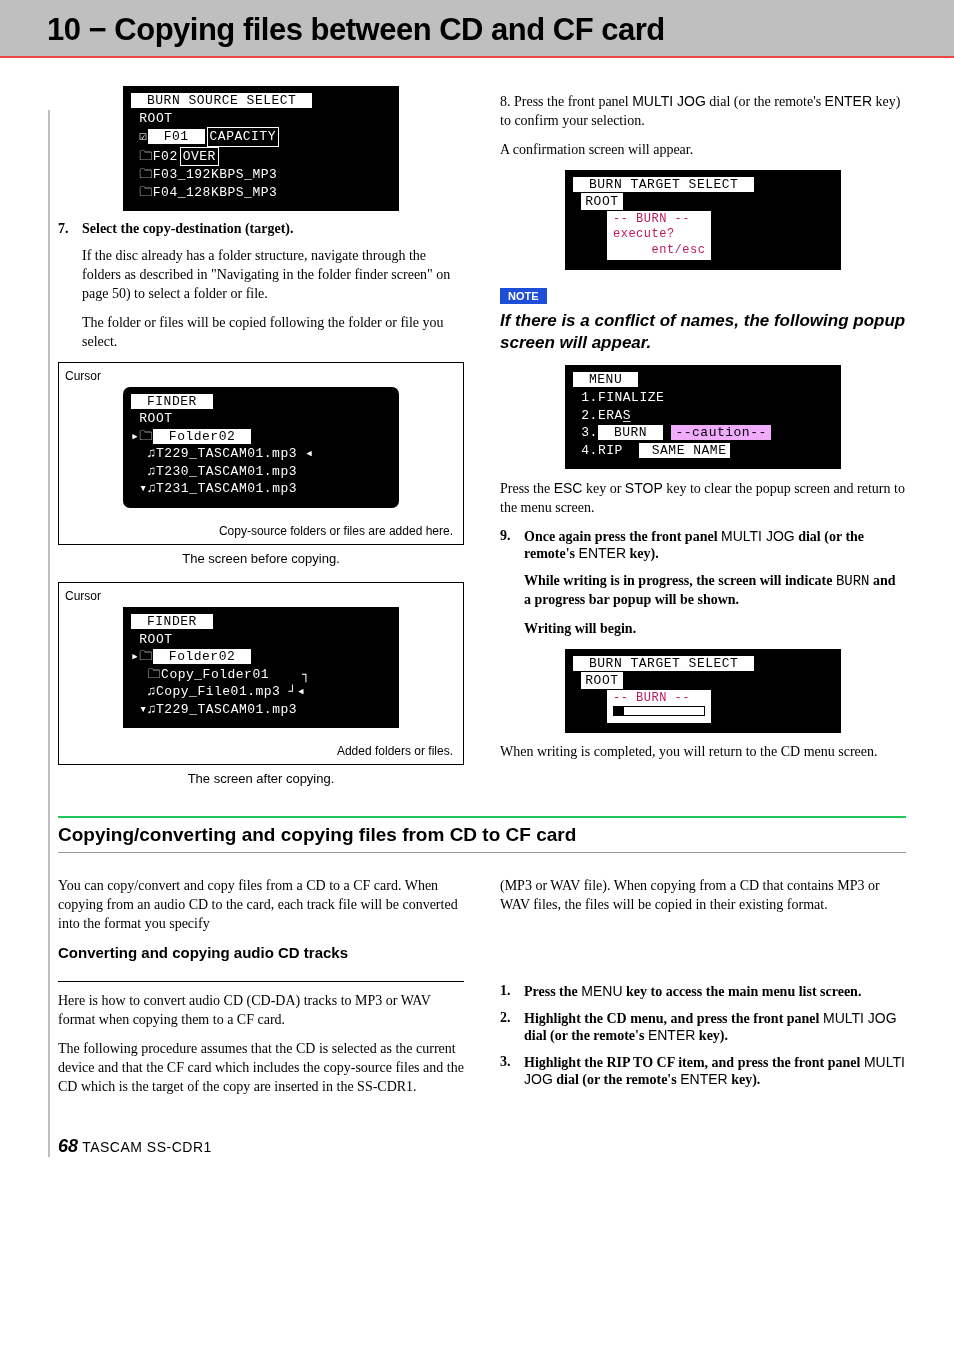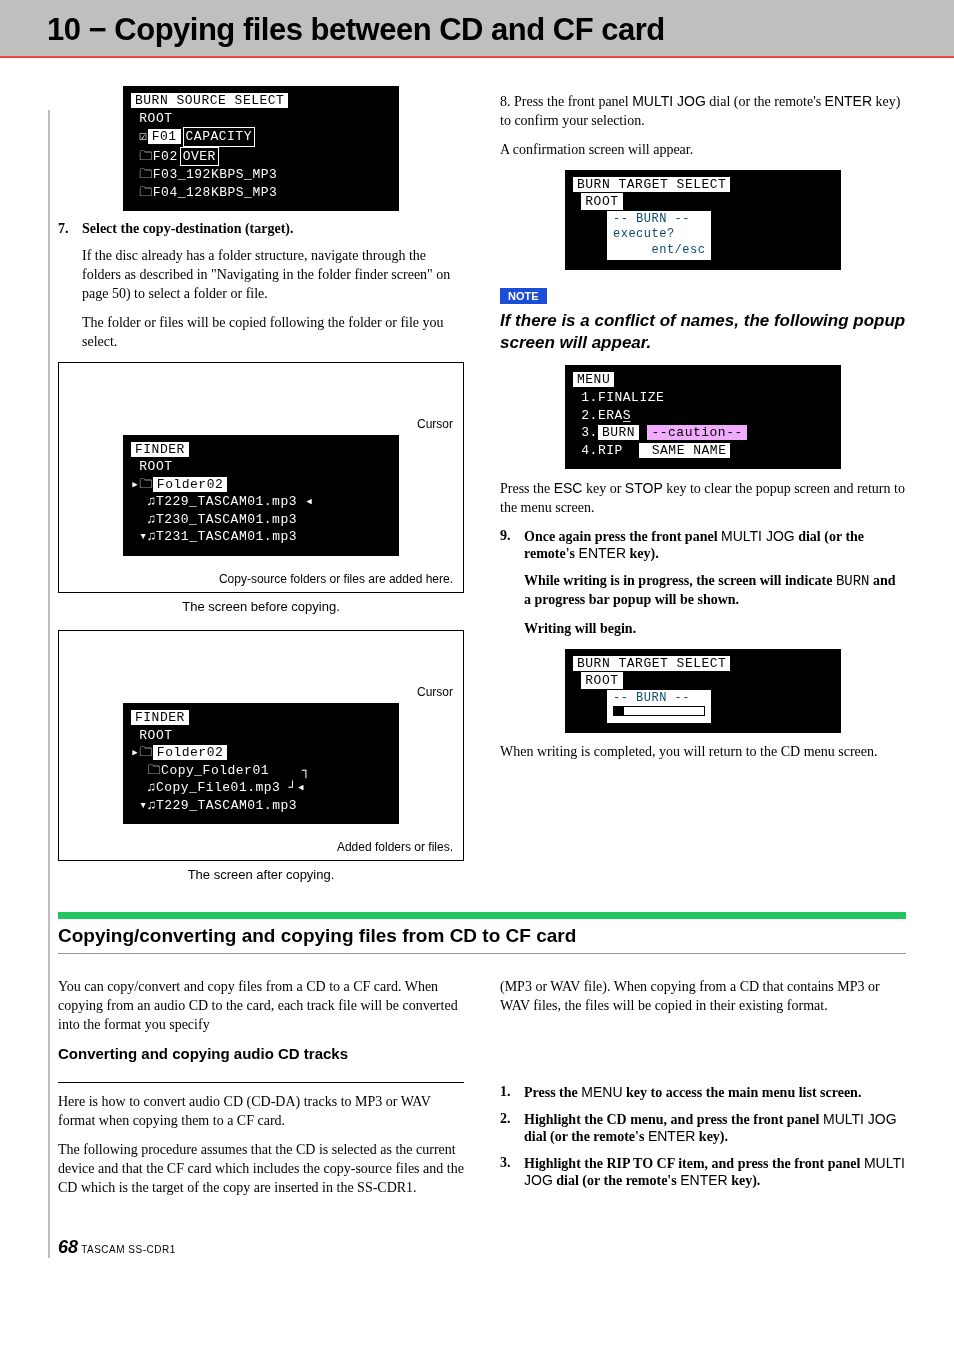--- a/index.html
+++ b/index.html
@@ -41,45 +41,45 @@
     line-height: 1.35;
     padding: 6px 8px 10px 8px;
     margin: 4px auto 10px auto;
     width: 260px;
     white-space: pre;
     letter-spacing: 0.5px;
   }
   .lcd .inv {
     background: #fff;
     color: #000;
-    padding: 0 4px;
+    padding: 0 16px;
   }
   .lcd .box {
     border: 1px solid #fff;
     padding: 0 2px;
     margin-left: 2px;
     display: inline-block;
   }
   .lcd .popup {
     background:#fff;
-    color:#0c4a6e;
+    color:#be185d;
     display:inline-block;
     padding:1px 6px;
     margin-left:34px;
     font-size:12px;
     line-height:1.3;
   }
   .callout-wrap {
     border:1px solid #000;
     padding:6px 6px 6px 6px;
     margin: 8px 0 4px 0;
     font-family: Arial, Helvetica, sans-serif;
     font-size:12px;
   }
-  .callout-wrap .label-top { text-align:right; padding:0 4px 4px 0;margin-top:48px; }
+  .callout-wrap .label-top { text-align:left; padding:0 4px 4px 0; }
   .callout-wrap .label-bot { text-align:right; padding:16px 4px 0 0; }
   .caption {
     font-family: Arial, Helvetica, sans-serif;
     font-size: 13px;
     text-align:center;
     margin: 6px 0 16px 0;
   }
   .step {
     display:flex;
     margin: 6px 0 10px 0;
@@ -110,21 +110,21 @@
     font-family: Arial, Helvetica, sans-serif;
     font-size:17px;
     font-style:italic;
     font-weight:bold;
     margin:6px 0 10px 0;
     line-height:1.35;
   }
   .sans { font-family: Arial, Helvetica, sans-serif; }
   .mono-inline { font-family:"Courier New",monospace; }
   .section-bar {
-    border-top:7px solid #22c55e;
+    border-top:2px solid #22c55e;
     border-bottom:1px solid #999;
     margin: 4px 48px 0 58px;
     padding: 6px 0;
   }
   .section-bar h2 {
     font-family: Arial, Helvetica, sans-serif;
     font-weight:900;
     font-size:19px;
     margin:0;
   }
@@ -144,21 +144,21 @@
   .footer {
     padding: 10px 0 20px 58px;
     font-family: Arial, Helvetica, sans-serif;
   }
   .footer .pn {
     font-style:italic;
     font-weight:bold;
     font-size:18px;
   }
   .footer .prod {
-    font-size:10px;
+    font-size:14px;
     letter-spacing:0.5px;
   }
   .left-rule {
     position:absolute;
     left:48px;
     top:110px;
     bottom:20px;
     width:2px;
     background:#bfbfbf;
   }
@@ -188,21 +188,21 @@
     <div class="step">
       <div class="num bold">7.</div>
       <div class="txt bold">Select the copy-destination (target).</div>
     </div>
 
     <div class="para indent">If the disc already has a folder structure, navigate through the folders as described in "Navigating in the folder finder screen" on page 50) to select a folder or file.</div>
     <div class="para indent">The folder or files will be copied following the folder or file you select.</div>
 
     <div class="callout-wrap">
       <div class="label-top">Cursor</div>
-<div class="lcd" style="margin:0 auto;"><span class="inv">FINDER</span>
+<div class="lcd" style="margin:0 auto;border-radius:7px;"><span class="inv">FINDER</span>
 <span> ROOT</span>
 <span>▸🗀</span><span class="inv">Folder02</span>
 <span>  ♫T229_TASCAM01.mp3 ◂</span>
 <span>  ♫T230_TASCAM01.mp3</span>
 <span> ▾♫T231_TASCAM01.mp3</span></div>
       <div class="label-bot">Copy-source folders or files are added here.</div>
     </div>
     <div class="caption">The screen before copying.</div>
 
     <div class="callout-wrap">

